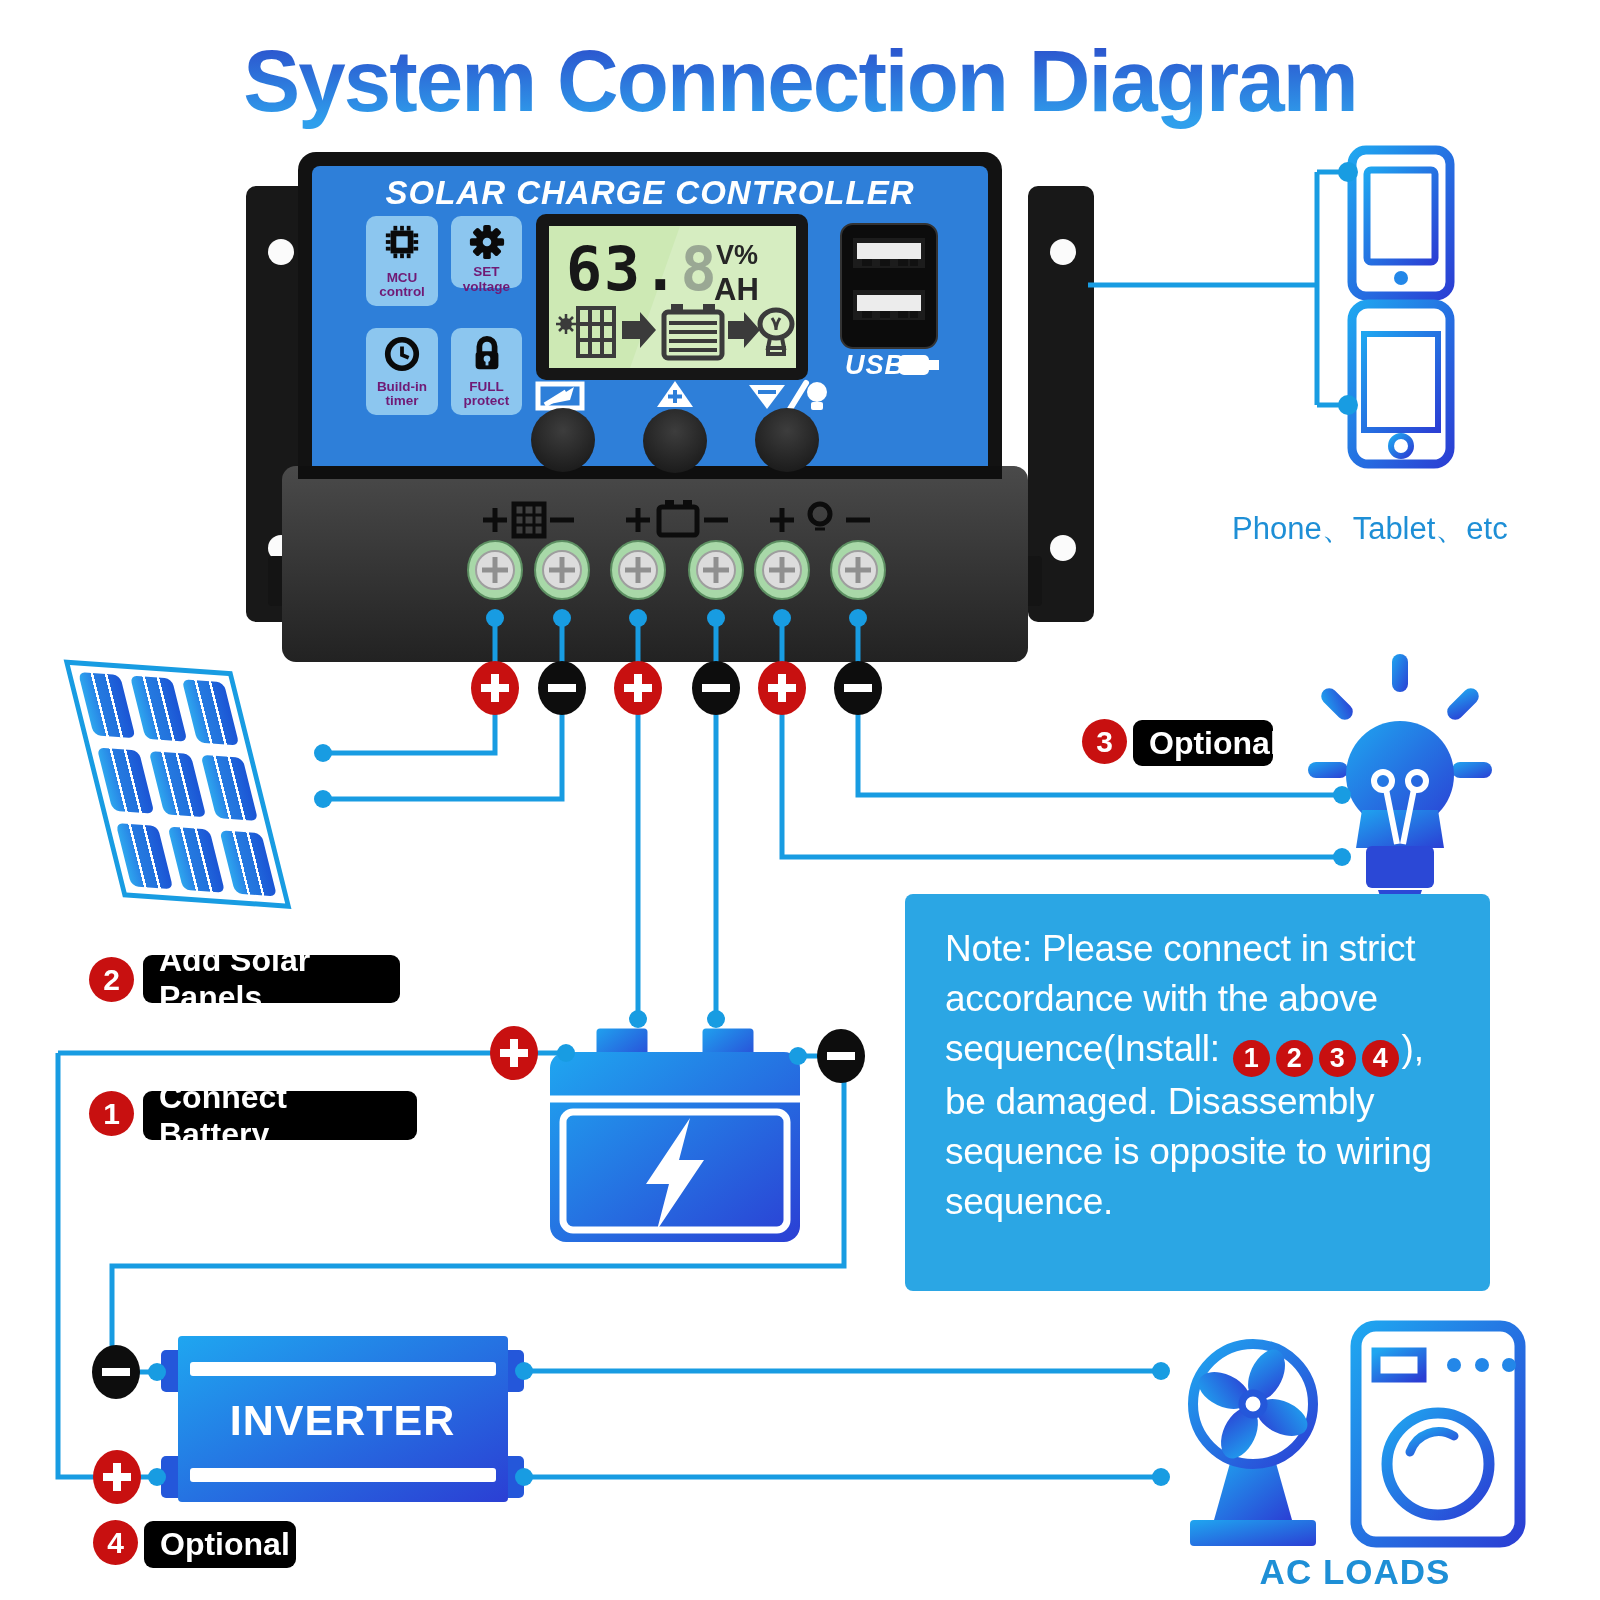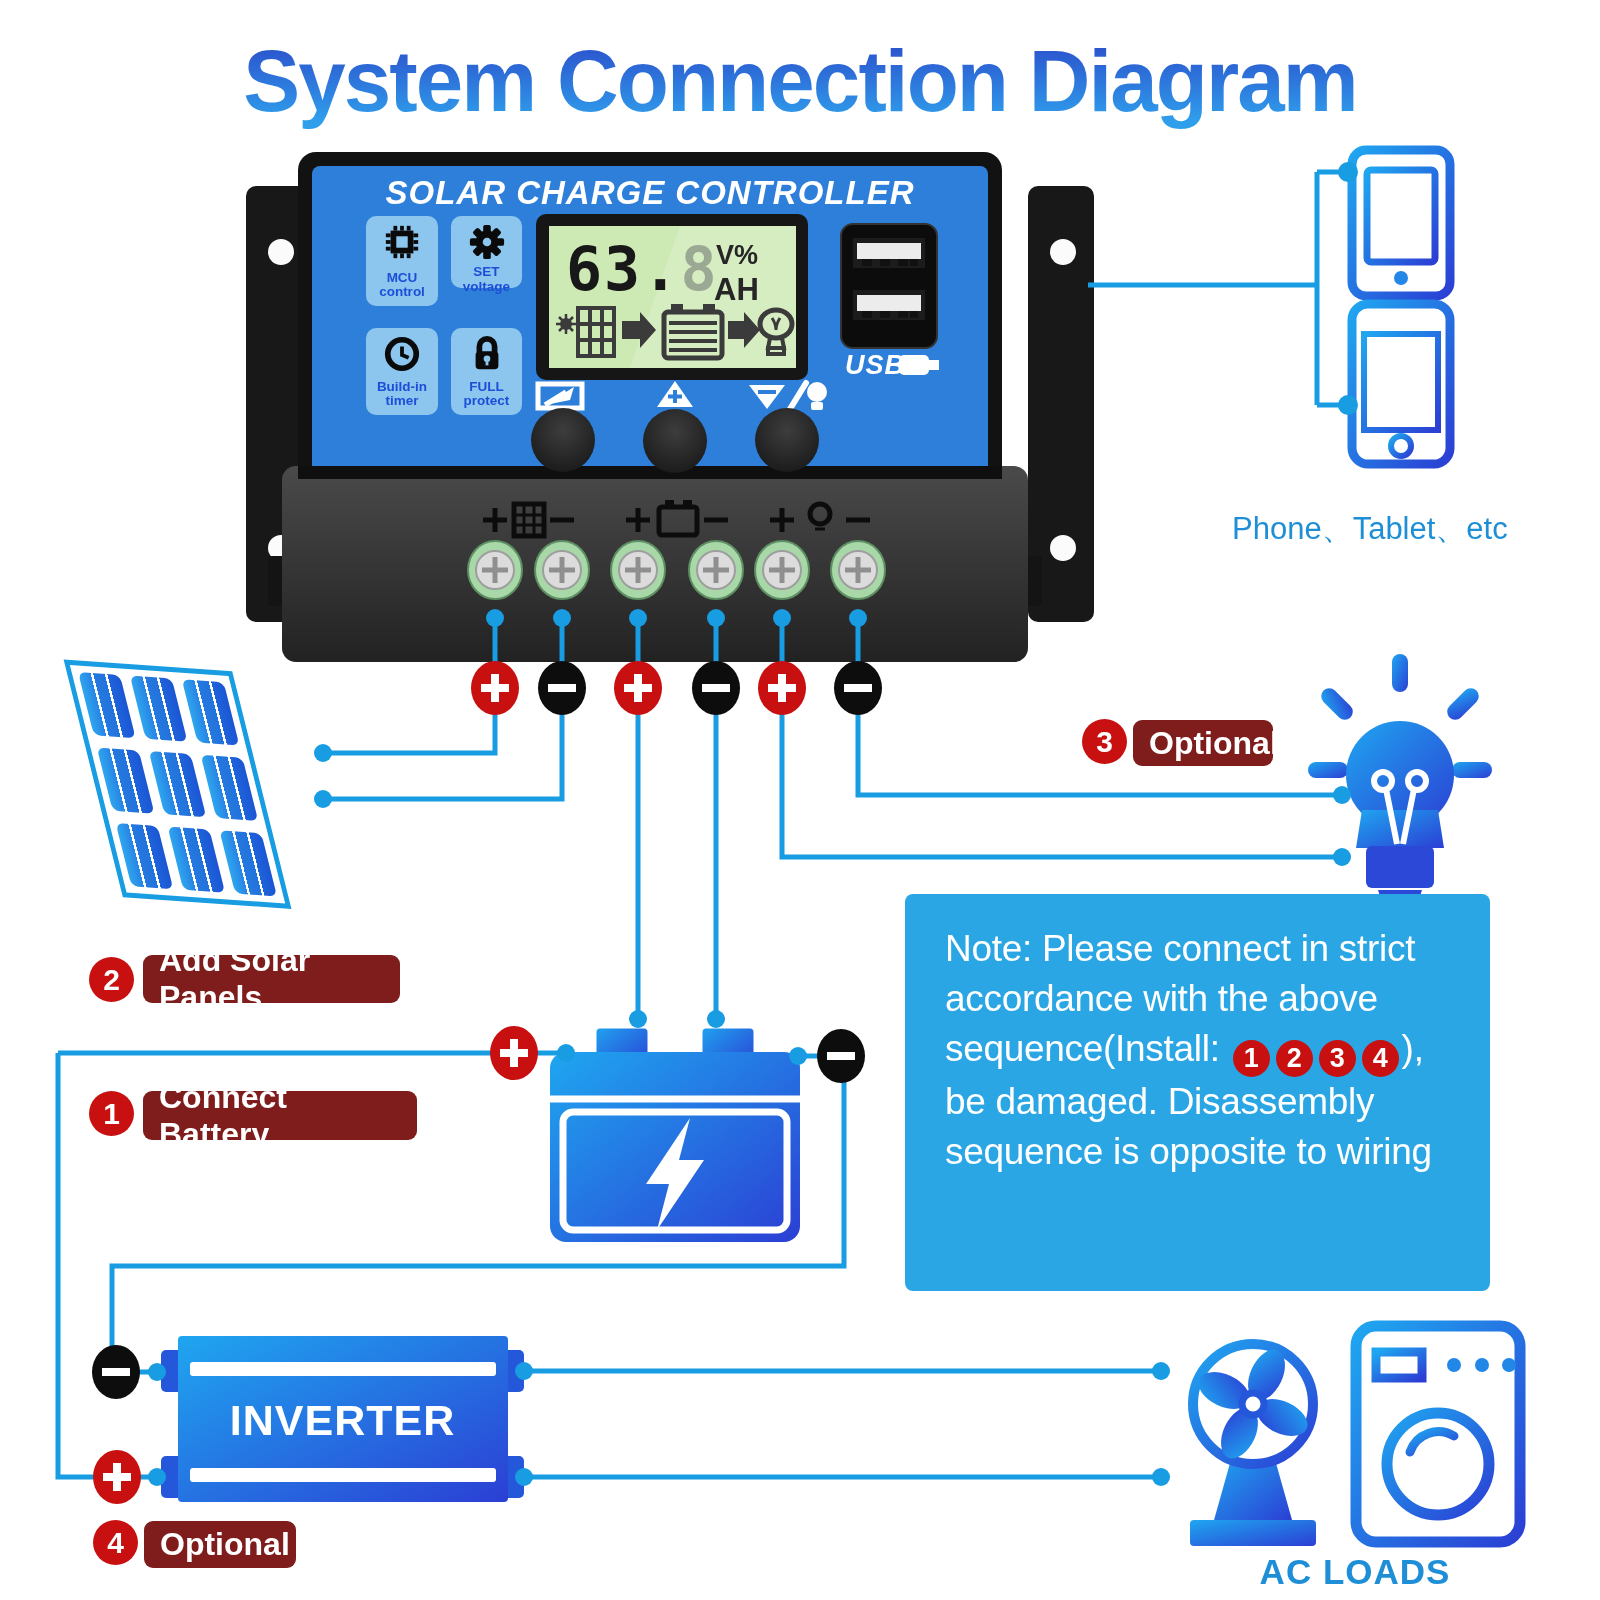--- a/index.html
+++ b/index.html
@@ -10,35 +10,35 @@
   #page-title{left:0;top:30px;width:1600px;text-align:center;
     font-size:88px;font-weight:bold;letter-spacing:-2px;
     background:linear-gradient(180deg,#2b49c9 5%,#2f9fec 90%);
     -webkit-background-clip:text;background-clip:text;color:transparent;
     transform:scaleX(.97);}
   
   #ctrl-title{left:314px;top:174px;width:672px;text-align:center;color:#fff;
     font-size:33px;font-weight:bold;font-style:italic;letter-spacing:1px;}
   .feature{background:#8cc6ef;border-radius:10px;display:flex;flex-direction:column;
     align-items:center;justify-content:space-between;padding:7px 2px 6px 2px;box-sizing:border-box;}
-  .feature .flabel{font-size:13.5px;font-weight:bold;color:#1d4ed8;text-align:center;line-height:1.08;}
+  .feature .flabel{font-size:13.5px;font-weight:bold;color:#701a75;text-align:center;line-height:1.08;}
   #feat-1{left:366px;top:216px;width:72px;height:90px;}
   #feat-2{left:451px;top:216px;width:71px;height:72px;}
   #feat-3{left:366px;top:328px;width:72px;height:87px;}
   #feat-4{left:451px;top:328px;width:71px;height:87px;}
   #lcd-value{left:566px;top:234px;font-family:"DejaVu Sans Mono",monospace;
     font-weight:bold;font-size:60px;color:#181818;letter-spacing:2px;}
   #lcd-value .ghost{color:#9aa894;}
   #lcd-unit1{left:716px;top:240px;font-size:27px;font-weight:bold;color:#262626;}
   #lcd-unit2{left:714px;top:272px;font-size:31px;font-weight:bold;color:#262626;}
   #usb-label{left:845px;top:350px;font-size:27px;font-weight:bold;font-style:italic;color:#fff;letter-spacing:1px;}
   
   .step-circle{width:45px;height:45px;border-radius:50%;background:#c81010;color:#fff;
     display:flex;align-items:center;justify-content:center;font-size:30px;font-weight:bold;}
-  .step-label{background:#7f1d1d;border-radius:9px;color:#fff;font-size:32px;font-weight:bold;
+  .step-label{background:#000000;border-radius:9px;color:#fff;font-size:32px;font-weight:bold;
     display:flex;align-items:center;padding:0 16px;}
   #step2-circle{left:89px;top:957px;}  #step2-label{left:143px;top:955px;height:48px;width:225px;}
   #step1-circle{left:89px;top:1091px;} #step1-label{left:143px;top:1091px;height:49px;width:242px;}
   #step3-circle{left:1082px;top:719px;}#step3-label{left:1133px;top:720px;height:46px;width:108px;}
   #step4-circle{left:93px;top:1520px;} #step4-label{left:144px;top:1521px;height:47px;width:120px;}
   
   #note-box{left:905px;top:894px;width:585px;height:397px;background:#2ba6e4;border-radius:8px;
     color:#fff;font-size:37px;line-height:50px;padding:30px 14px 0 40px;box-sizing:border-box;
     letter-spacing:-.3px;}
   #note-box .nline{display:block;white-space:nowrap;}
@@ -448,17 +448,18 @@
 <div class="abs step-circle" id="step4-circle">4</div>
 <div class="abs step-label" id="step4-label">Optional</div>
 
 <div class="abs" id="note-box">
   <span class="nline">Note: Please connect in strict</span>
   <span class="nline">accordance with the above</span>
   <span class="nline"><span>sequence(Install:</span>
     <span class="note-num">1</span><span class="note-num">2</span><span class="note-num">3</span><span class="note-num">4</span><span>),</span></span>
   <span class="nline">be damaged. Disassembly</span>
   <span class="nline">sequence is opposite to wiring</span>
+  <span class="nline">sequence.</span>
 </div>
 
 <div class="abs" id="inverter-label">INVERTER</div>
 <div class="abs" id="phone-tablet-label">Phone、Tablet、etc</div>
 <div class="abs" id="ac-loads-label">AC LOADS</div>
 
 </body></html>

